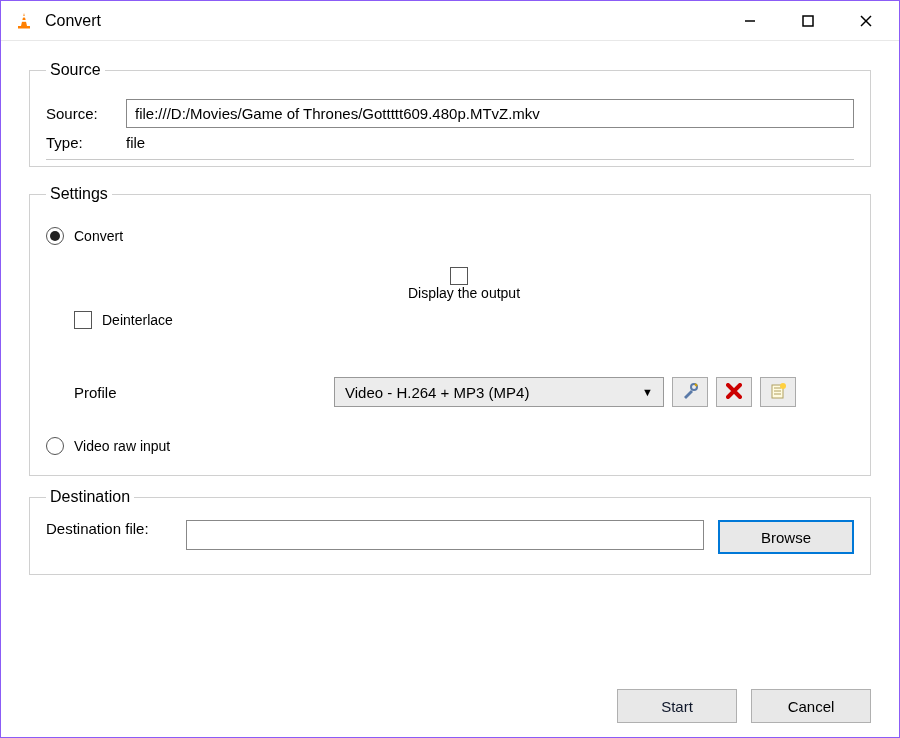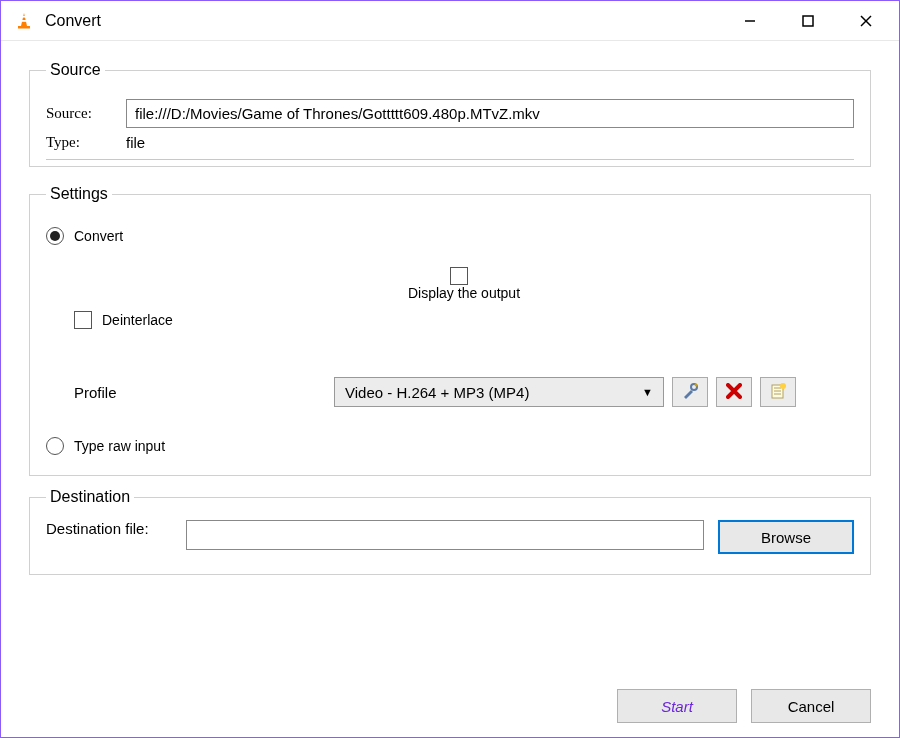--- a/index.html
+++ b/index.html
@@ -63,21 +63,20 @@
       color: #000;
     }
     .row {
       display: flex;
       align-items: center;
       margin: 6px 0;
     }
     .label {
       min-width: 80px;
       font-size: 15px;
-      font-family: Liberation Serif, serif;
     }
     .source-input {
       flex: 1;
       border: 1px solid #888;
       padding: 5px 8px;
       font-size: 15px;
       background: #fff;
     }
     .type-value {
       font-size: 15px;
@@ -192,22 +191,21 @@
       width: 120px;
       height: 34px;
       border: 1px solid #b0b0b0;
       background: #e8e8e8;
       font-size: 15px;
       display: flex;
       align-items: center;
       justify-content: center;
     }
     .footer-btn.disabled {
-      color: #6d28d9;
-      font-style: italic;
+      color: #0f172a;
     }
     fieldset.settings { padding-bottom: 10px; margin-bottom: 12px; }
     fieldset.source { padding-bottom: 6px; }
     fieldset.destination { padding-bottom: 20px; }
   </style>
 </head>
 <body>
 
 <div class="window">
 
@@ -304,21 +302,21 @@
               <line x1="5" y1="9" x2="12" y2="9" stroke="#b0a060"></line>
               <line x1="5" y1="12" x2="12" y2="12" stroke="#b0a060"></line>
               <circle cx="14" cy="4" r="3" fill="#ffd040"></circle>
             </svg>
           </span>
         </div>
       </div>
 
       <div class="radio-row" style="margin-top:20px;">
         <span class="radio"></span>
-        <span>Type raw input</span>
+        <span>Video raw input</span>
       </div>
     </fieldset>
 
     <fieldset class="destination">
       <legend>Destination</legend>
       <div class="dest-row">
         <span class="dest-label">Destination file:</span>
         <div class="dest-input"></div>
         <div class="browse-btn">Browse</div>
       </div>

